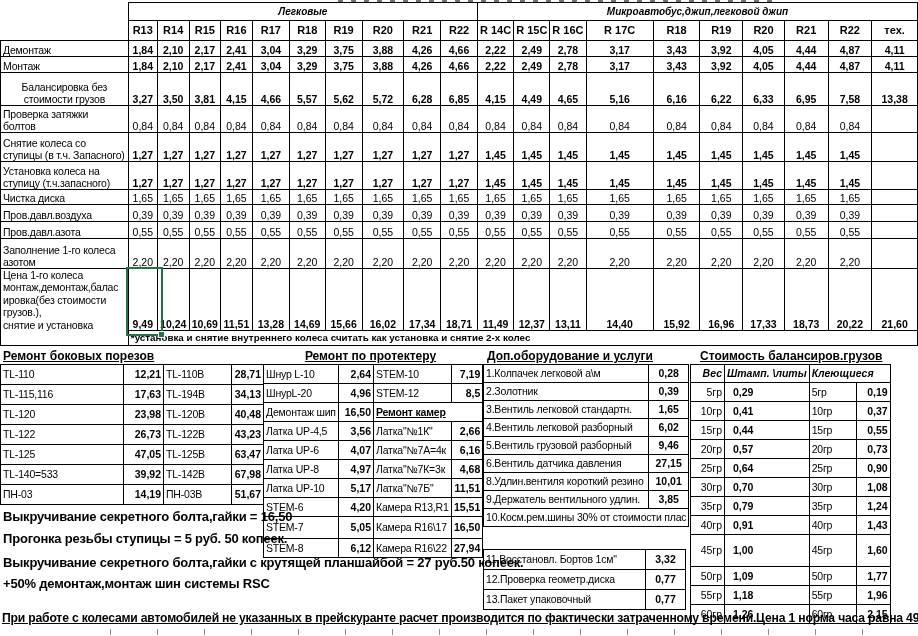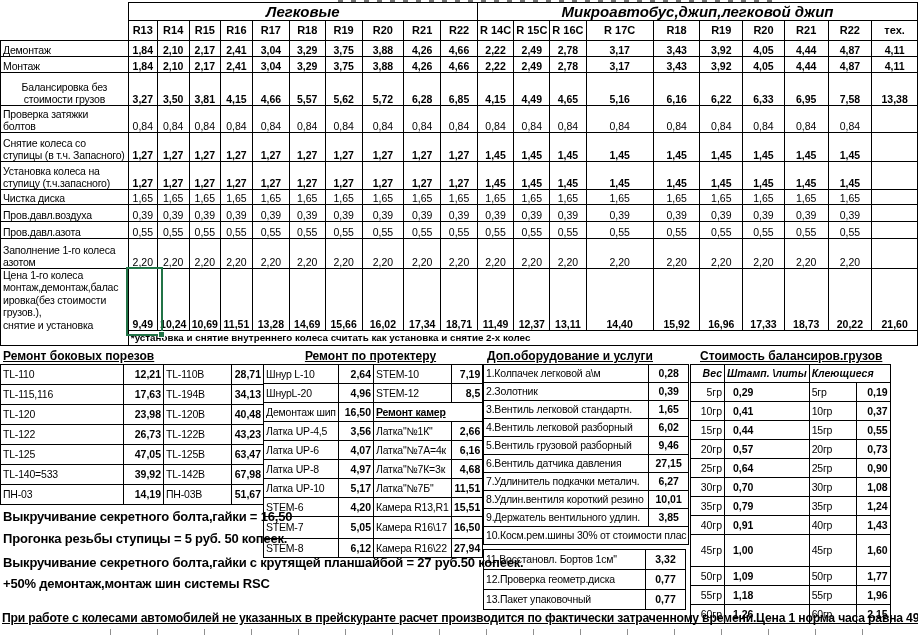--- a/index.html
+++ b/index.html
@@ -3,21 +3,21 @@
 <meta charset="utf-8">
 <style>
   html,body{margin:0;padding:0;background:#ffffff;font-family:"Liberation Sans",sans-serif;}
   #stage{position:relative;width:918px;height:636px;background:#fff;overflow:hidden;}
 
   
   table.xl{border-collapse:collapse;table-layout:fixed;}
   table.xl td{border:1.5px solid #000;padding:0 2px;font-size:10.5px;line-height:11.5px;
               vertical-align:bottom;overflow:hidden;white-space:pre-line;color:#000;}
   table.xl td.nob{border:none;}
-  table.xl td.group{font-weight:bold;font-style:italic;text-align:center;font-size:15px;
+  table.xl td.group{font-weight:bold;font-style:italic;text-align:center;font-size:10px;
                     vertical-align:middle;white-space:nowrap;}
   table.xl td.colh{font-weight:bold;text-align:center;font-size:11px;vertical-align:middle;white-space:nowrap;}
   table.xl td.v{text-align:center;white-space:nowrap;}
   table.xl td.b{font-weight:bold;}
   table.xl td.lab{letter-spacing:-0.2px;}
   table.xl td.ctr{text-align:center;}
   table.xl td.top{vertical-align:top;line-height:12.4px;}
   table.xl td.foot{font-weight:bold;font-size:9.8px;white-space:nowrap;vertical-align:middle;}
 
   table.bt{border-collapse:collapse;table-layout:fixed;}
@@ -542,24 +542,20 @@
           </tr>
           <tr style="height: 18px;">
             <td class="nm">5.Вентиль грузовой разборный</td>
             <td class="ctr">9,46</td>
           </tr>
           <tr style="height: 18px;">
             <td class="nm">6.Вентиль датчика давления</td>
             <td class="ctr">27,15</td>
           </tr>
           <tr style="height: 18px;">
-            <td class="nm">7.Удлинитель подкачки металич.</td>
-            <td class="ctr">6,27</td>
-          </tr>
-          <tr style="height: 18px;">
             <td class="nm">8.Удлин.вентиля короткий резино</td>
             <td class="ctr">10,01</td>
           </tr>
           <tr style="height: 18px;">
             <td class="nm">9.Держатель вентильного удлин.</td>
             <td class="ctr">3,85</td>
           </tr>
           <tr style="height: 18px;">
             <td class="nm" colspan="2">10.Косм.рем.шины 30% от стоимости плас</td>
           </tr>

